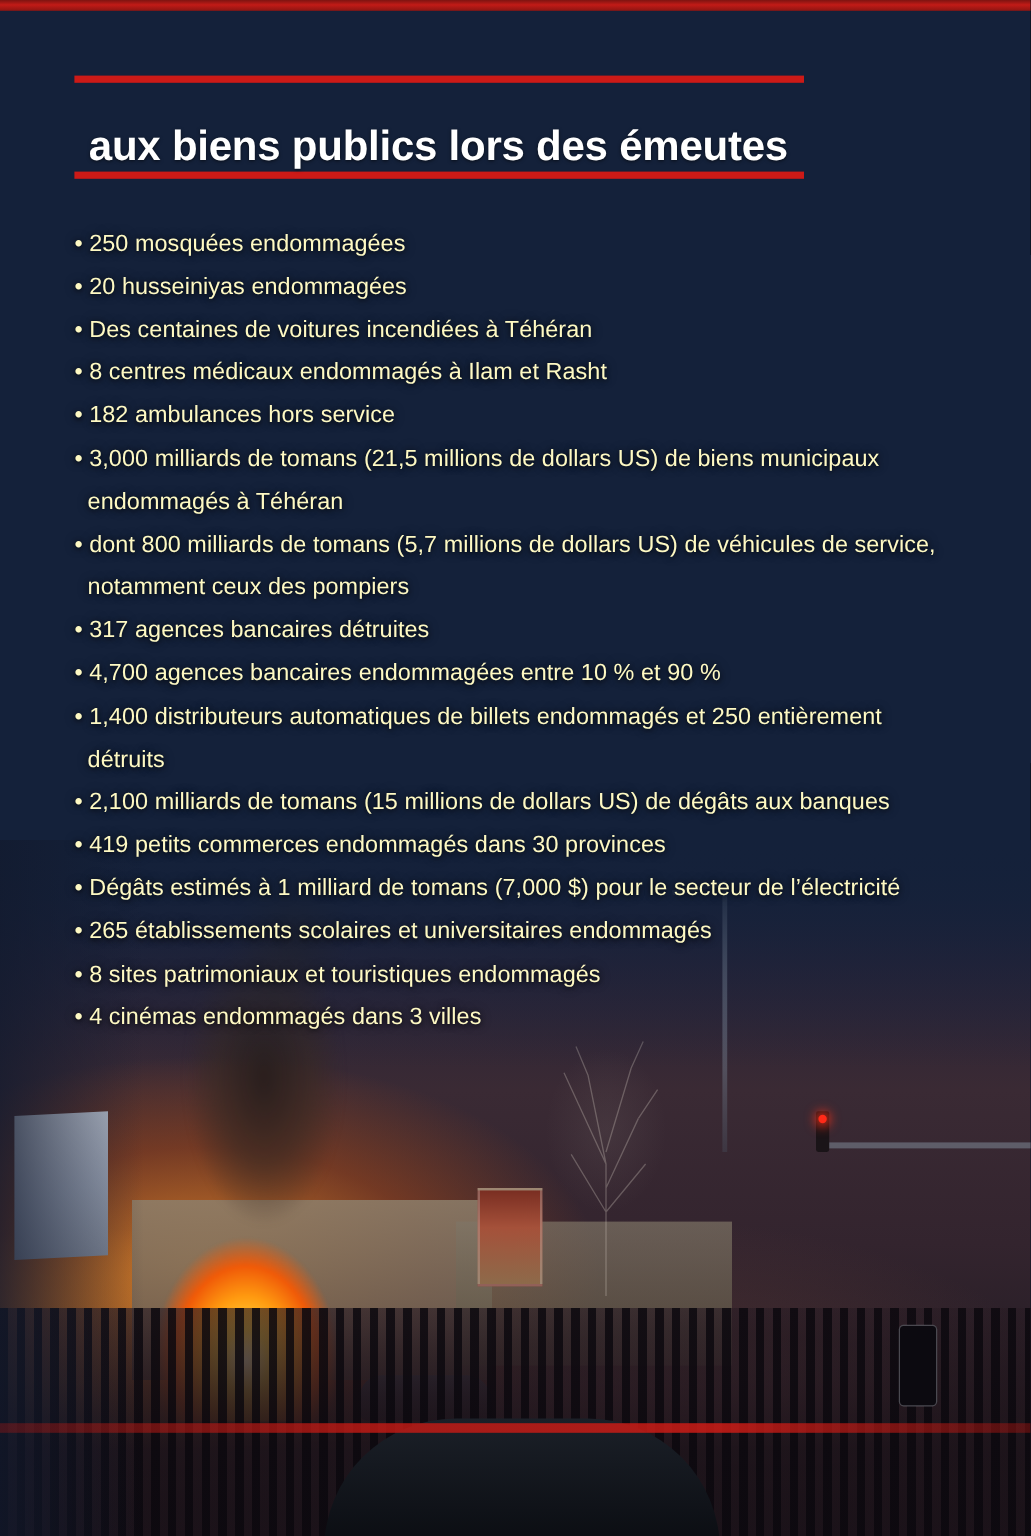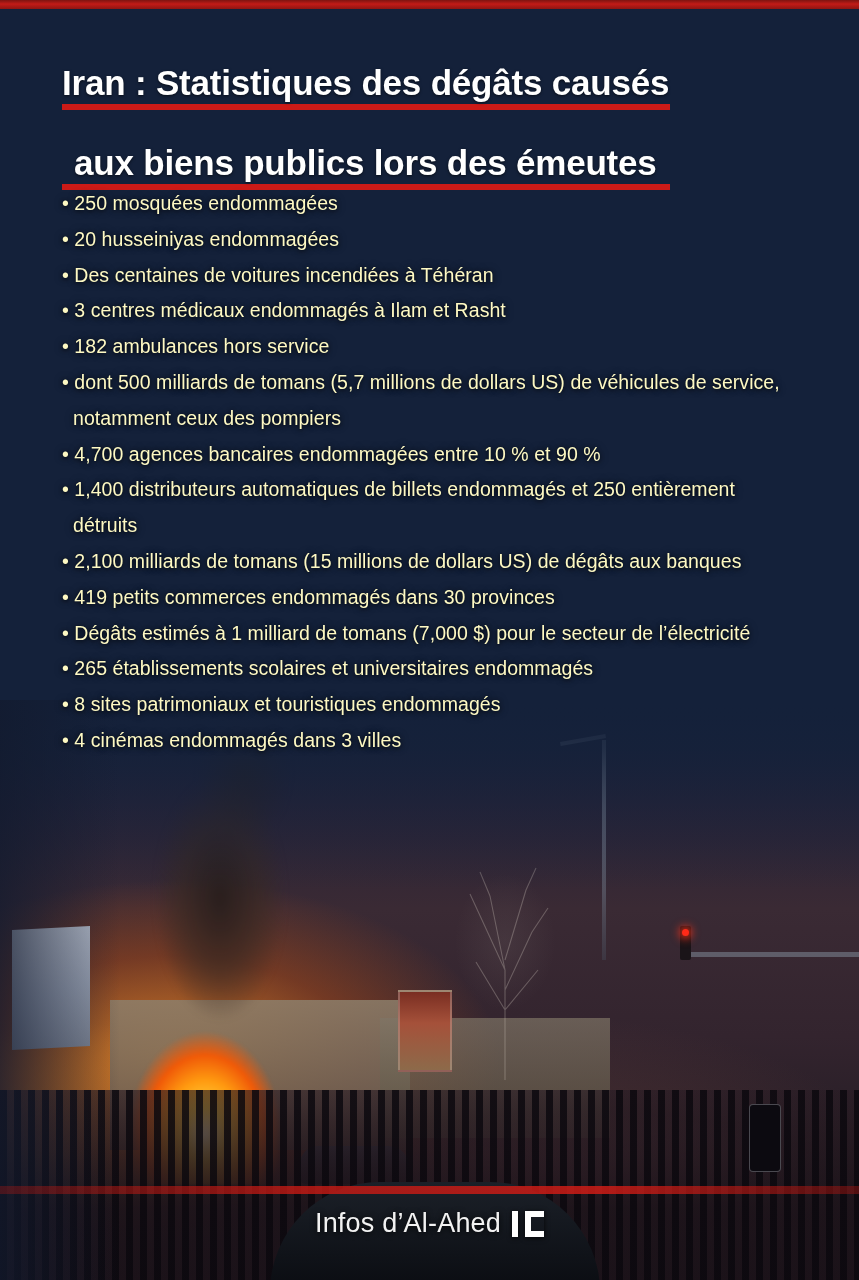--- a/index.html
+++ b/index.html
@@ -261,45 +261,39 @@
     <div class="photo-fade-top"></div>
     <div class="photo-fade-left"></div>
   </div>
 
   <div class="top-rule"></div>
   <div class="bottom-rule"></div>
 
   <div class="content">
 
     <div class="title">
-      <span class="title-line">Iran : Statistiques des dégâts causés</span>
       <div class="title-underline"></div>
       <span class="title-line indent">aux biens publics lors des émeutes</span>
       <div class="title-underline"></div>
     </div>
 
     <div class="bullets">
       <span class="bullet">• 250 mosquées endommagées</span>
       <span class="bullet">• 20 husseiniyas endommagées</span>
       <span class="bullet">• Des centaines de voitures incendiées à Téhéran</span>
-      <span class="bullet">• 3 centres médicaux endommagés à Ilam et Rasht</span>
+      <span class="bullet">• 8 centres médicaux endommagés à Ilam et Rasht</span>
       <span class="bullet">• 182 ambulances hors service</span>
-      <span class="bullet">• dont 500 milliards de tomans (5,7 millions de dollars US) de véhicules de service, notamment ceux des pompiers</span>
+      <span class="bullet">• 3,000 milliards de tomans (21,5 millions de dollars US) de biens municipaux endommagés à Téhéran</span>
+      <span class="bullet">• dont 800 milliards de tomans (5,7 millions de dollars US) de véhicules de service, notamment ceux des pompiers</span>
+      <span class="bullet">• 317 agences bancaires détruites</span>
       <span class="bullet">• 4,700 agences bancaires endommagées entre 10 % et 90 %</span>
       <span class="bullet">• 1,400 distributeurs automatiques de billets endommagés et 250 entièrement détruits</span>
       <span class="bullet">• 2,100 milliards de tomans (15 millions de dollars US) de dégâts aux banques</span>
       <span class="bullet">• 419 petits commerces endommagés dans 30 provinces</span>
       <span class="bullet">• Dégâts estimés à 1 milliard de tomans (7,000 $) pour le secteur de l’électricité</span>
       <span class="bullet">• 265 établissements scolaires et universitaires endommagés</span>
       <span class="bullet">• 8 sites patrimoniaux et touristiques endommagés</span>
       <span class="bullet">• 4 cinémas endommagés dans 3 villes</span>
     </div>
 
-    <div class="footer">
-      <span class="footer-text">Infos d’Al-Ahed</span>
-      <span class="footer-logo">
-        <span class="logo-bar"></span>
-        <span class="logo-bracket"></span>
-      </span>
-    </div>
 
   </div>
 </div>
 
 </body></html>

